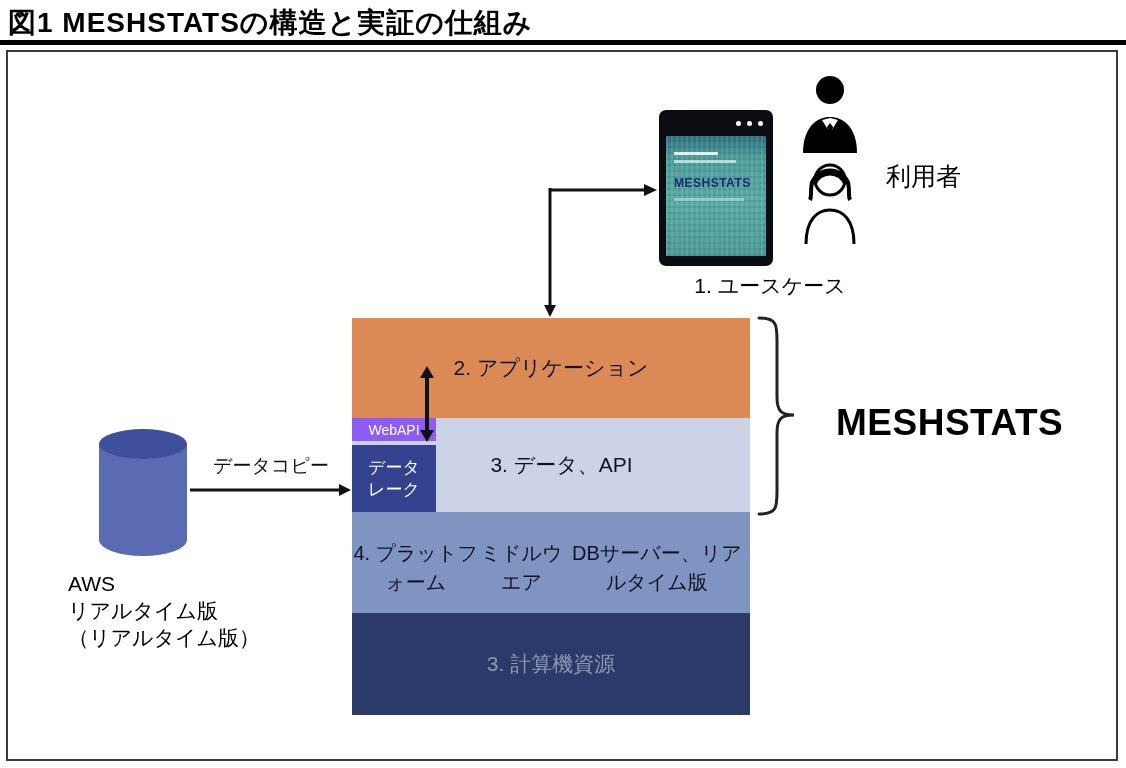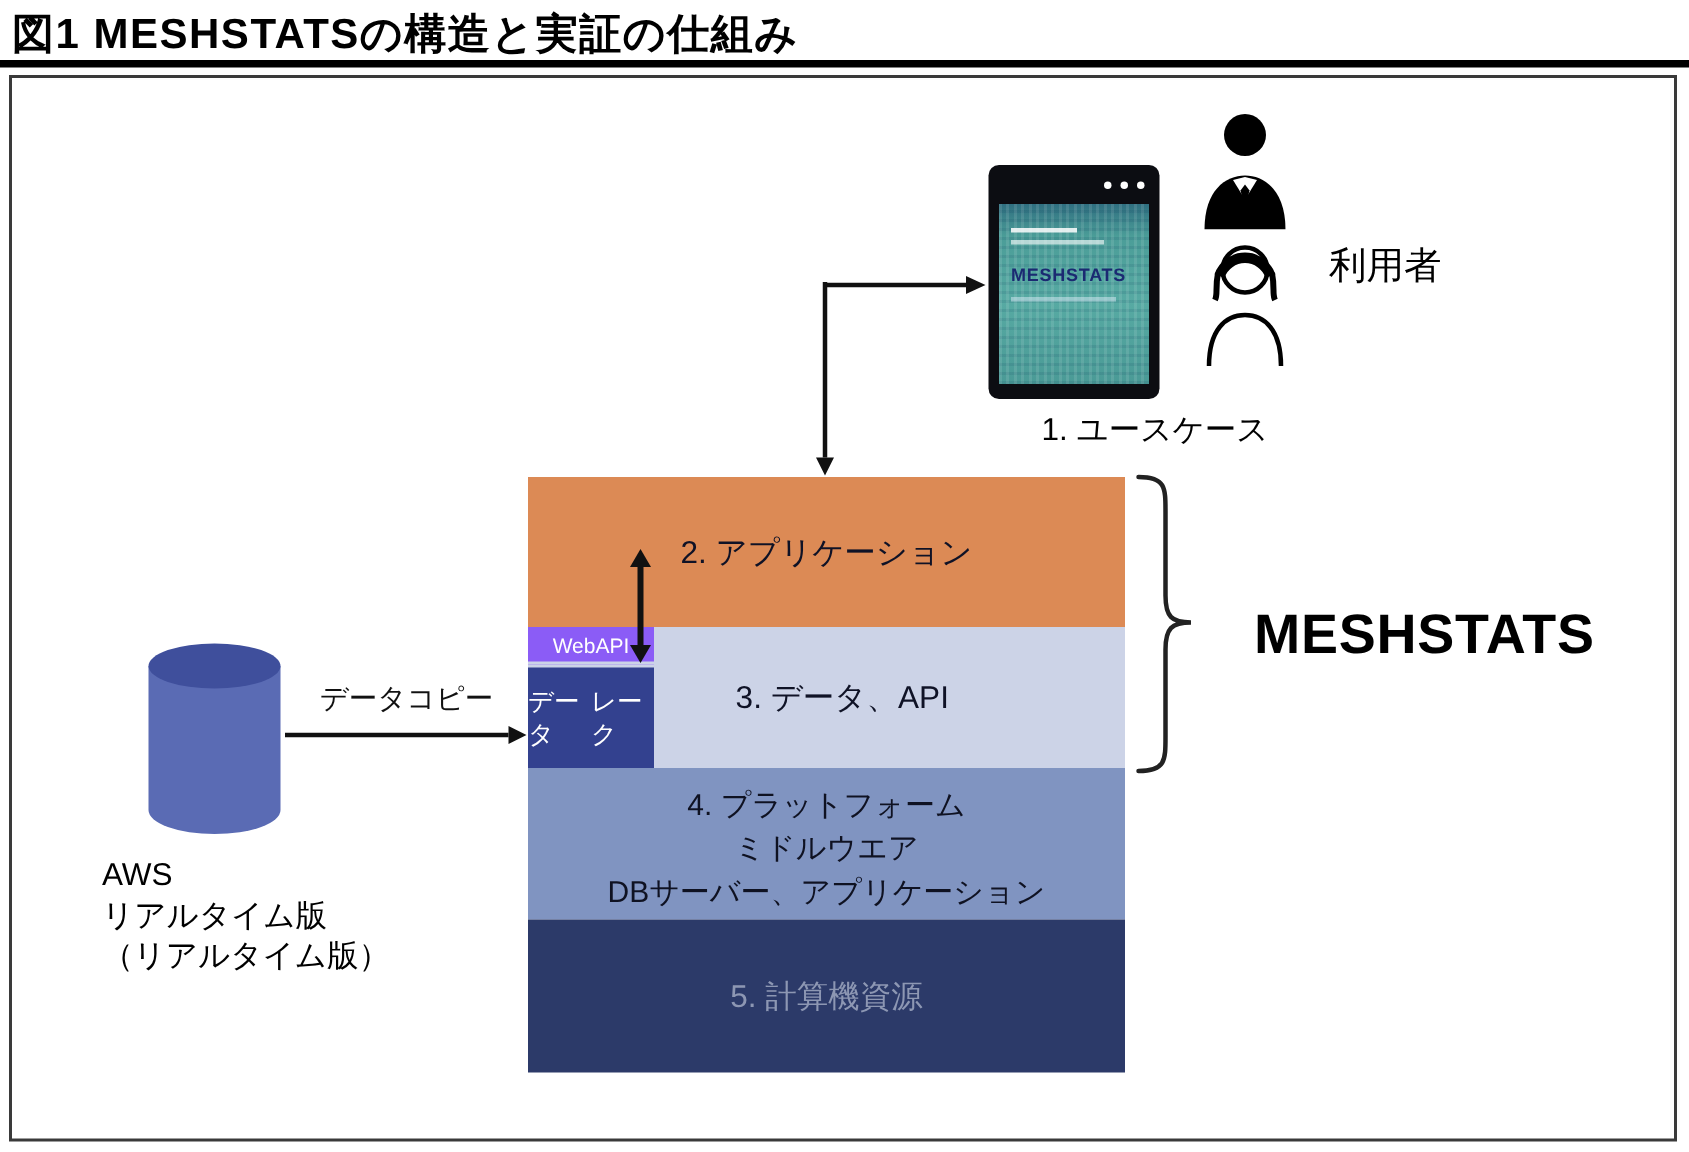--- a/index.html
+++ b/index.html
@@ -30,30 +30,30 @@
   .users-label { position:absolute; left:886px; top:160px; font-size:25px; color:#000; }
 
   .person { position:absolute; }
   .person-man { left:798px; top:73px; width:64px; height:80px; }
   .person-woman { left:800px; top:158px; width:60px; height:88px; }
 
   
   .layer { position:absolute; left:352px; width:398px; display:flex; align-items:center; justify-content:center; }
   .layer-app { top:318px; height:100px; background:#dc8a55; }
   .layer-data { top:418px; height:94px; background:#ccd3e7;padding-left:21px; }
-  .layer-platform { top:512px; height:101px; background:#8094c1; flex-direction:column; justify-content:flex-start; padding-top:11px; }
+  .layer-platform { top:512px; height:101px; background:#8094c1; flex-direction:row; justify-content:flex-start; padding-top:11px; }
   .layer-compute { top:613px; height:102px; background:#2c3a69; }
   .layer-app .ltext, .layer-data .ltext { font-size:21px; color:#0f1226; }
   .layer-platform .ltext { font-size:20px; line-height:29px; color:#0f1222; text-align:center; }
   .layer-compute .ltext { font-size:21px; color:#8d97b3; }
 
   .webapi-box { position:absolute; left:352px; top:418px; width:84px; height:25px; background:#8b5cf6;
     display:flex; align-items:center; justify-content:center; color:#fff; font-size:14px; border-bottom:2px solid #ccd3e7; }
   .datalake-box { position:absolute; left:352px; top:445px; width:84px; height:67px; background:#33418f;
-    display:flex; flex-direction:row; align-items:center; justify-content:center; color:#fff; font-size:17px; line-height:22px; }
+    display:flex; flex-direction:column; align-items:center; justify-content:center; color:#fff; font-size:17px; line-height:22px; }
 
   .brace { position:absolute; left:753px; top:315px; width:46px; height:202px; }
   .meshstats-label { position:absolute; left:836px; top:402px; font-size:37px; font-weight:800; color:#000; letter-spacing:0.5px; }
 
   
   .cyl-body { position:absolute; left:99px; top:444px; width:88px; height:112px; background:#5a6bb4;
     border-radius:0 0 44px 44px / 0 0 16px 16px; }
   .cyl-top { position:absolute; left:99px; top:429px; width:88px; height:30px; background:#3f4f9c; border-radius:50%; }
 
   .datacopy-label { position:absolute; left:196px; top:453px; width:150px; text-align:center; font-size:19px; color:#111; }
@@ -112,24 +112,24 @@
   <div class="webapi-box">
     <span>WebAPI</span>
   </div>
   <div class="datalake-box">
     <span>データ</span>
     <span>レーク</span>
   </div>
   <div class="layer layer-platform">
     <span class="ltext">4. プラットフォーム</span>
     <span class="ltext">ミドルウエア</span>
-    <span class="ltext">DBサーバー、アプリケーション</span>
+    <span class="ltext">DBサーバー、リアルタイム版</span>
   </div>
   <div class="layer layer-compute">
-    <span class="ltext">5. 計算機資源</span>
+    <span class="ltext">3. 計算機資源</span>
   </div>
 
   <svg class="brace" viewBox="0 0 46 202">
     <path d="M6,3 C24,3 24,10 24,26 L24,82 C24,96 28,100 41,100 C28,100 24,104 24,118 L24,176 C24,192 24,199 6,199" fill="none" stroke="#222" stroke-width="3" stroke-linecap="round"></path>
   </svg>
   <div class="meshstats-label">MESHSTATS</div>
 
   <div class="cyl-body"></div>
   <div class="cyl-top"></div>
 

